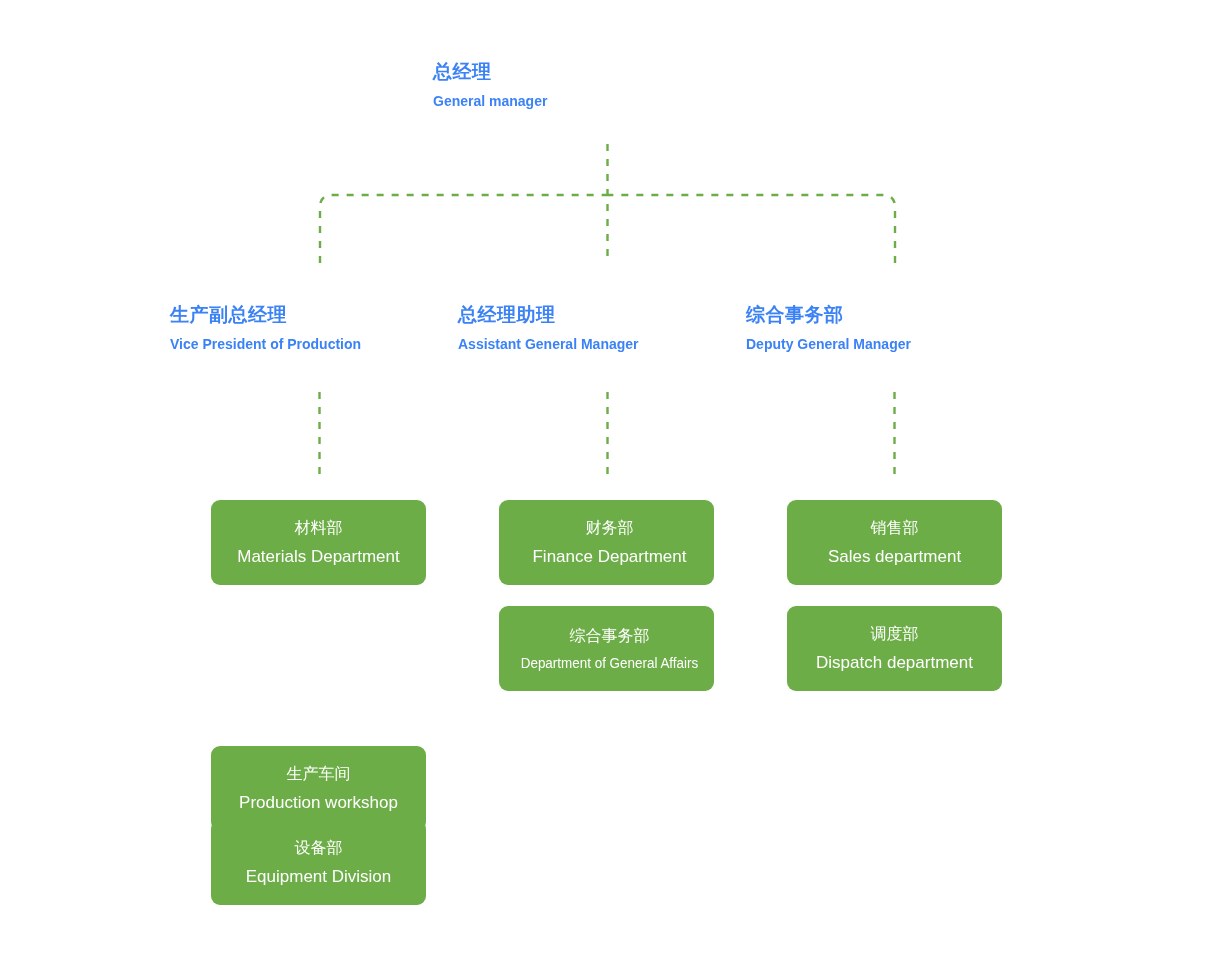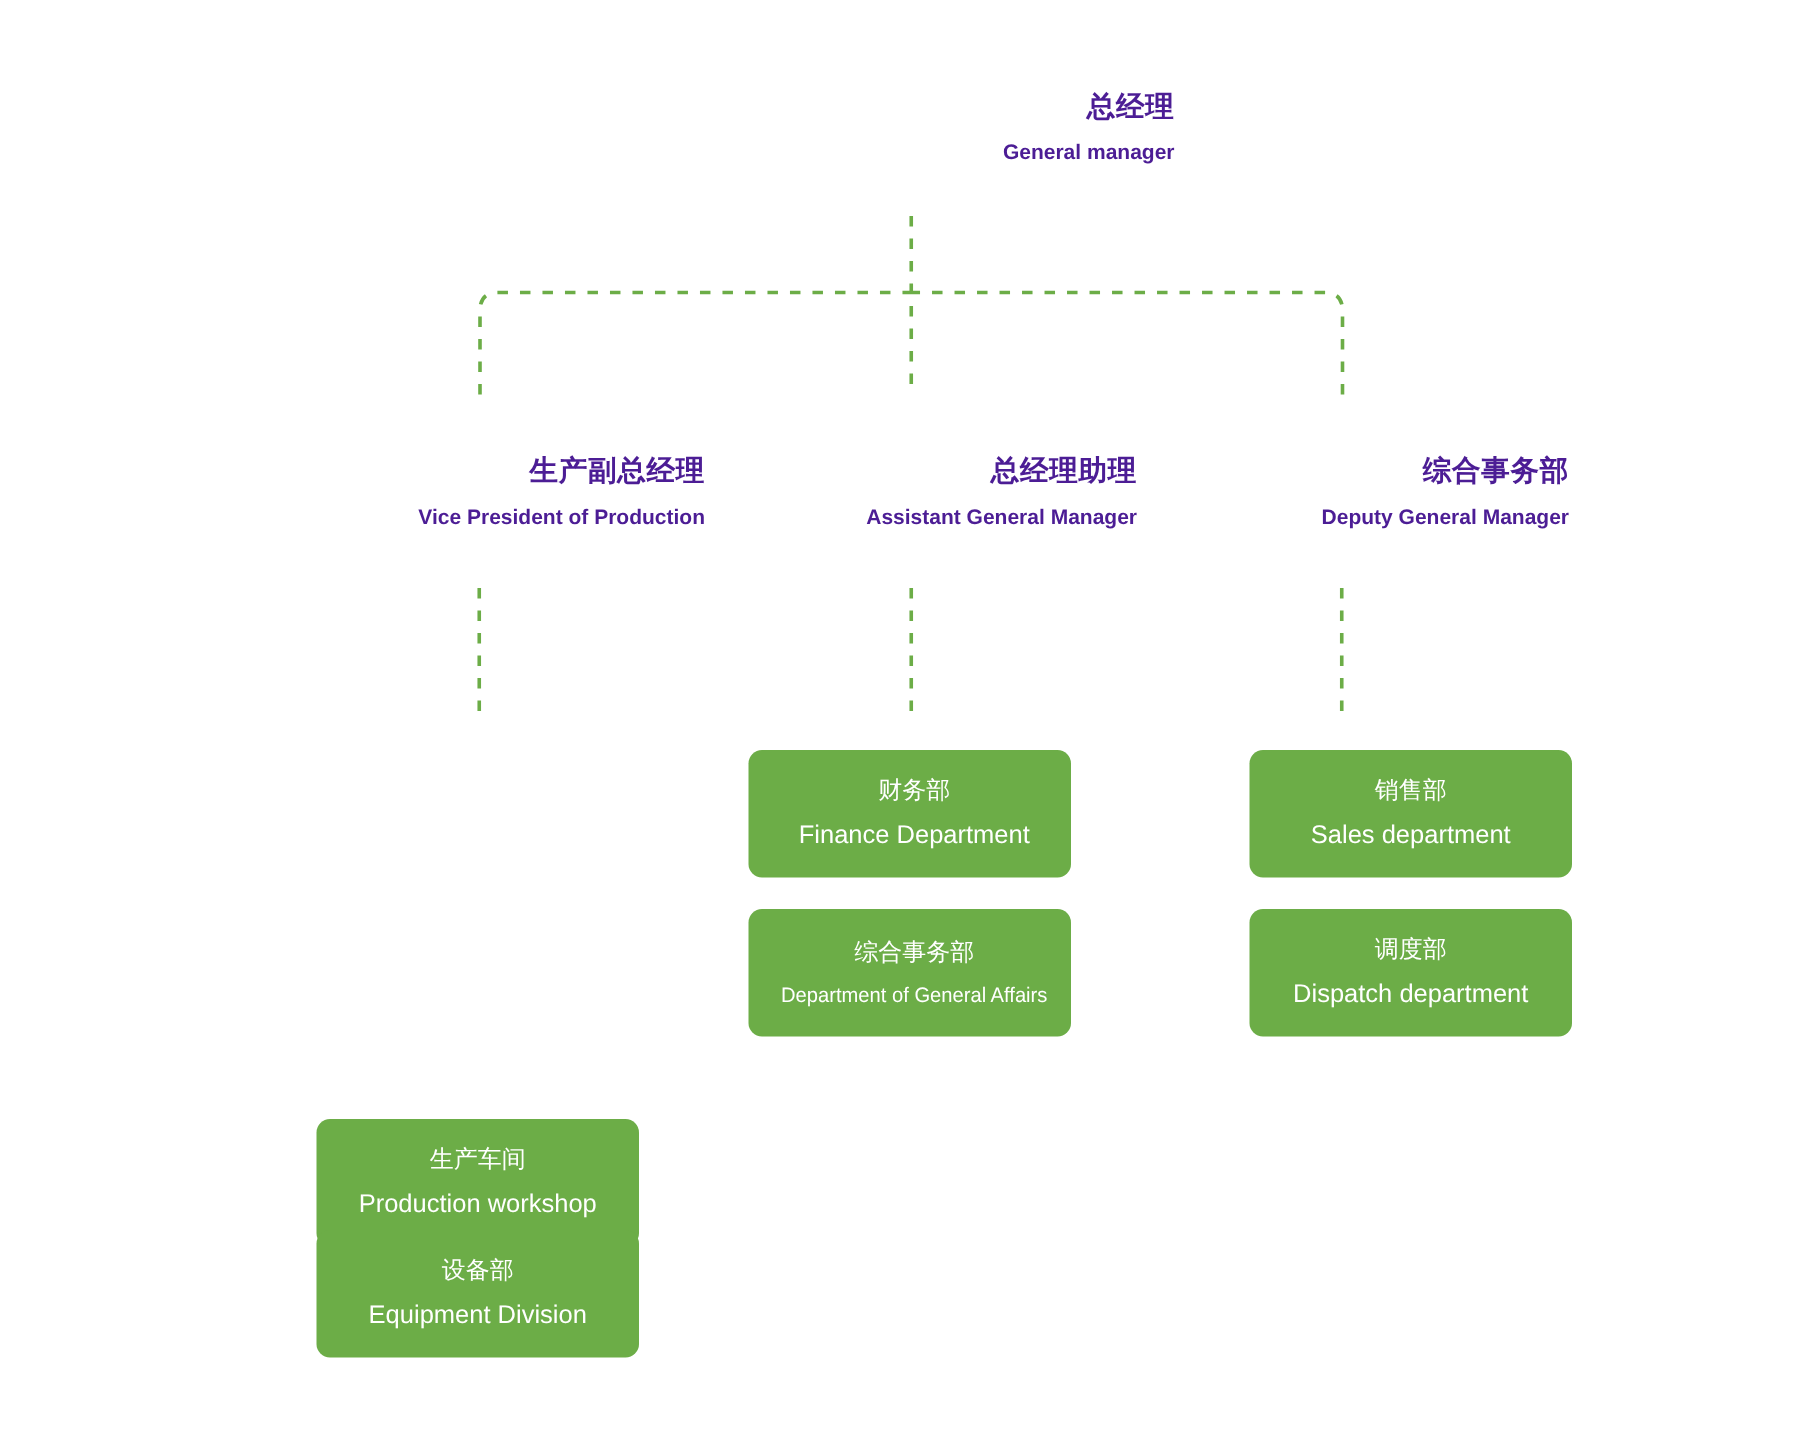--- a/index.html
+++ b/index.html
@@ -26,22 +26,22 @@
     left: 0;
     top: 0;
     width: 1210px;
     height: 968px;
     pointer-events: none;
   }
 
   
   .plain-node {
     position: absolute;
-    text-align: right;
-    color: #4c1d95;
+    text-align: left;
+    color: #3b82f6;
     line-height: 1.0;
   }
   .plain-node .cn {
     display: block;
     font-size: 19px;
     font-weight: 700;
     letter-spacing: 0.5px;
     margin-bottom: 13px;
     white-space: nowrap;
   }
@@ -104,21 +104,21 @@
   }
   
   .dept-box.compact .en {
     font-size: 14px;
     transform: scaleX(0.96);
   }
 
   
   .col-1 { left: 211px; }
   .col-2 { left: 499px; padding-left: 12px; }
-  .col-3 { left: 833px; text-align: center; }
+  .col-3 { left: 787px; text-align: center; }
 
   
   .row-1 { top: 500px; }
   .row-2 { top: 606px; }
   .row-3 { top: 713px; margin-top: 33px; }
   .row-4 { top: 820px; }
 </style>
 </head>
 <body>
 
@@ -151,20 +151,24 @@
   <div class="plain-node" id="node-assistant-gm">
     <span class="cn">总经理助理</span>
     <span class="en">Assistant General Manager</span>
   </div>
 
   <div class="plain-node" id="node-deputy-gm">
     <span class="cn">综合事务部</span>
     <span class="en">Deputy General Manager</span>
   </div>
 
+  <div class="dept-box col-1 row-1">
+    <span class="cn">材料部</span>
+    <span class="en">Materials Department</span>
+  </div>
   <div class="dept-box col-1 row-3">
     <span class="cn">生产车间</span>
     <span class="en">Production workshop</span>
   </div>
   <div class="dept-box col-1 row-4">
     <span class="cn">设备部</span>
     <span class="en">Equipment Division</span>
   </div>
 
   <div class="dept-box col-2 row-1">

